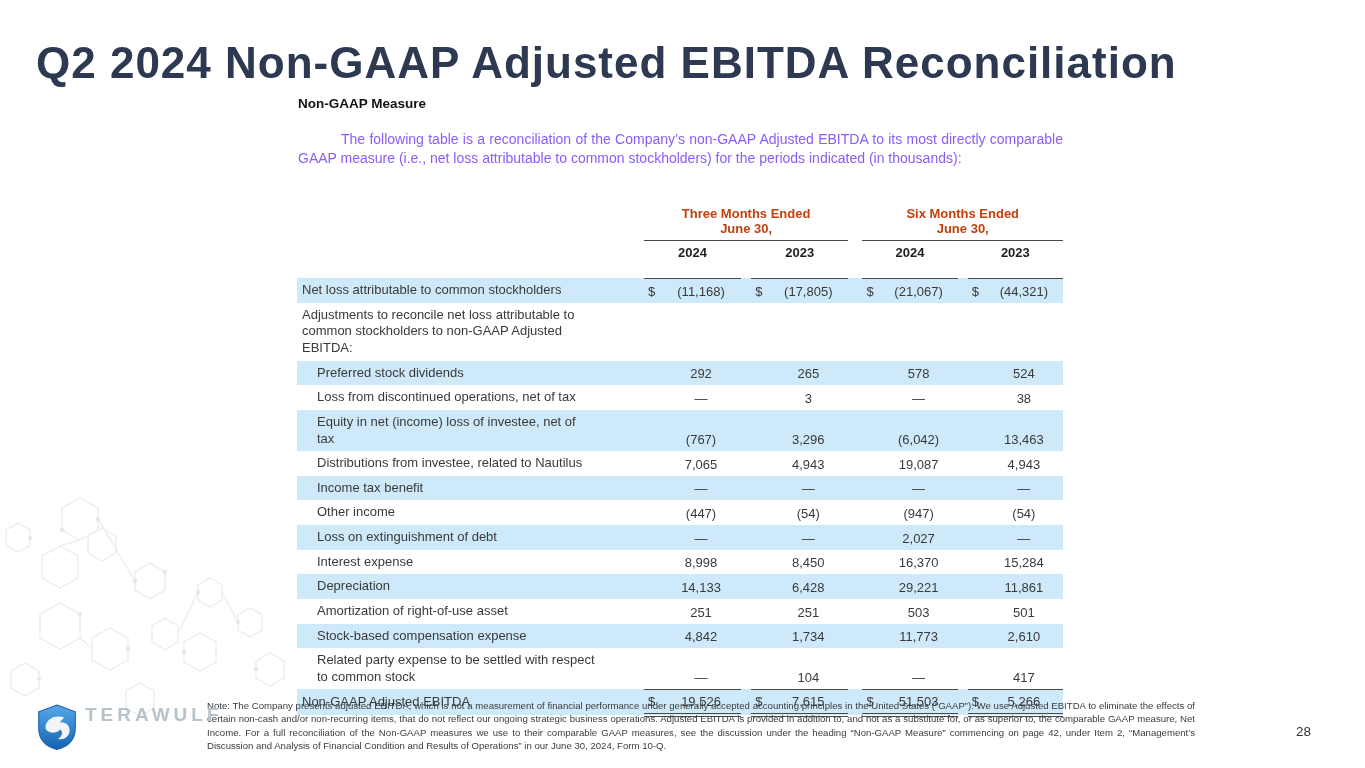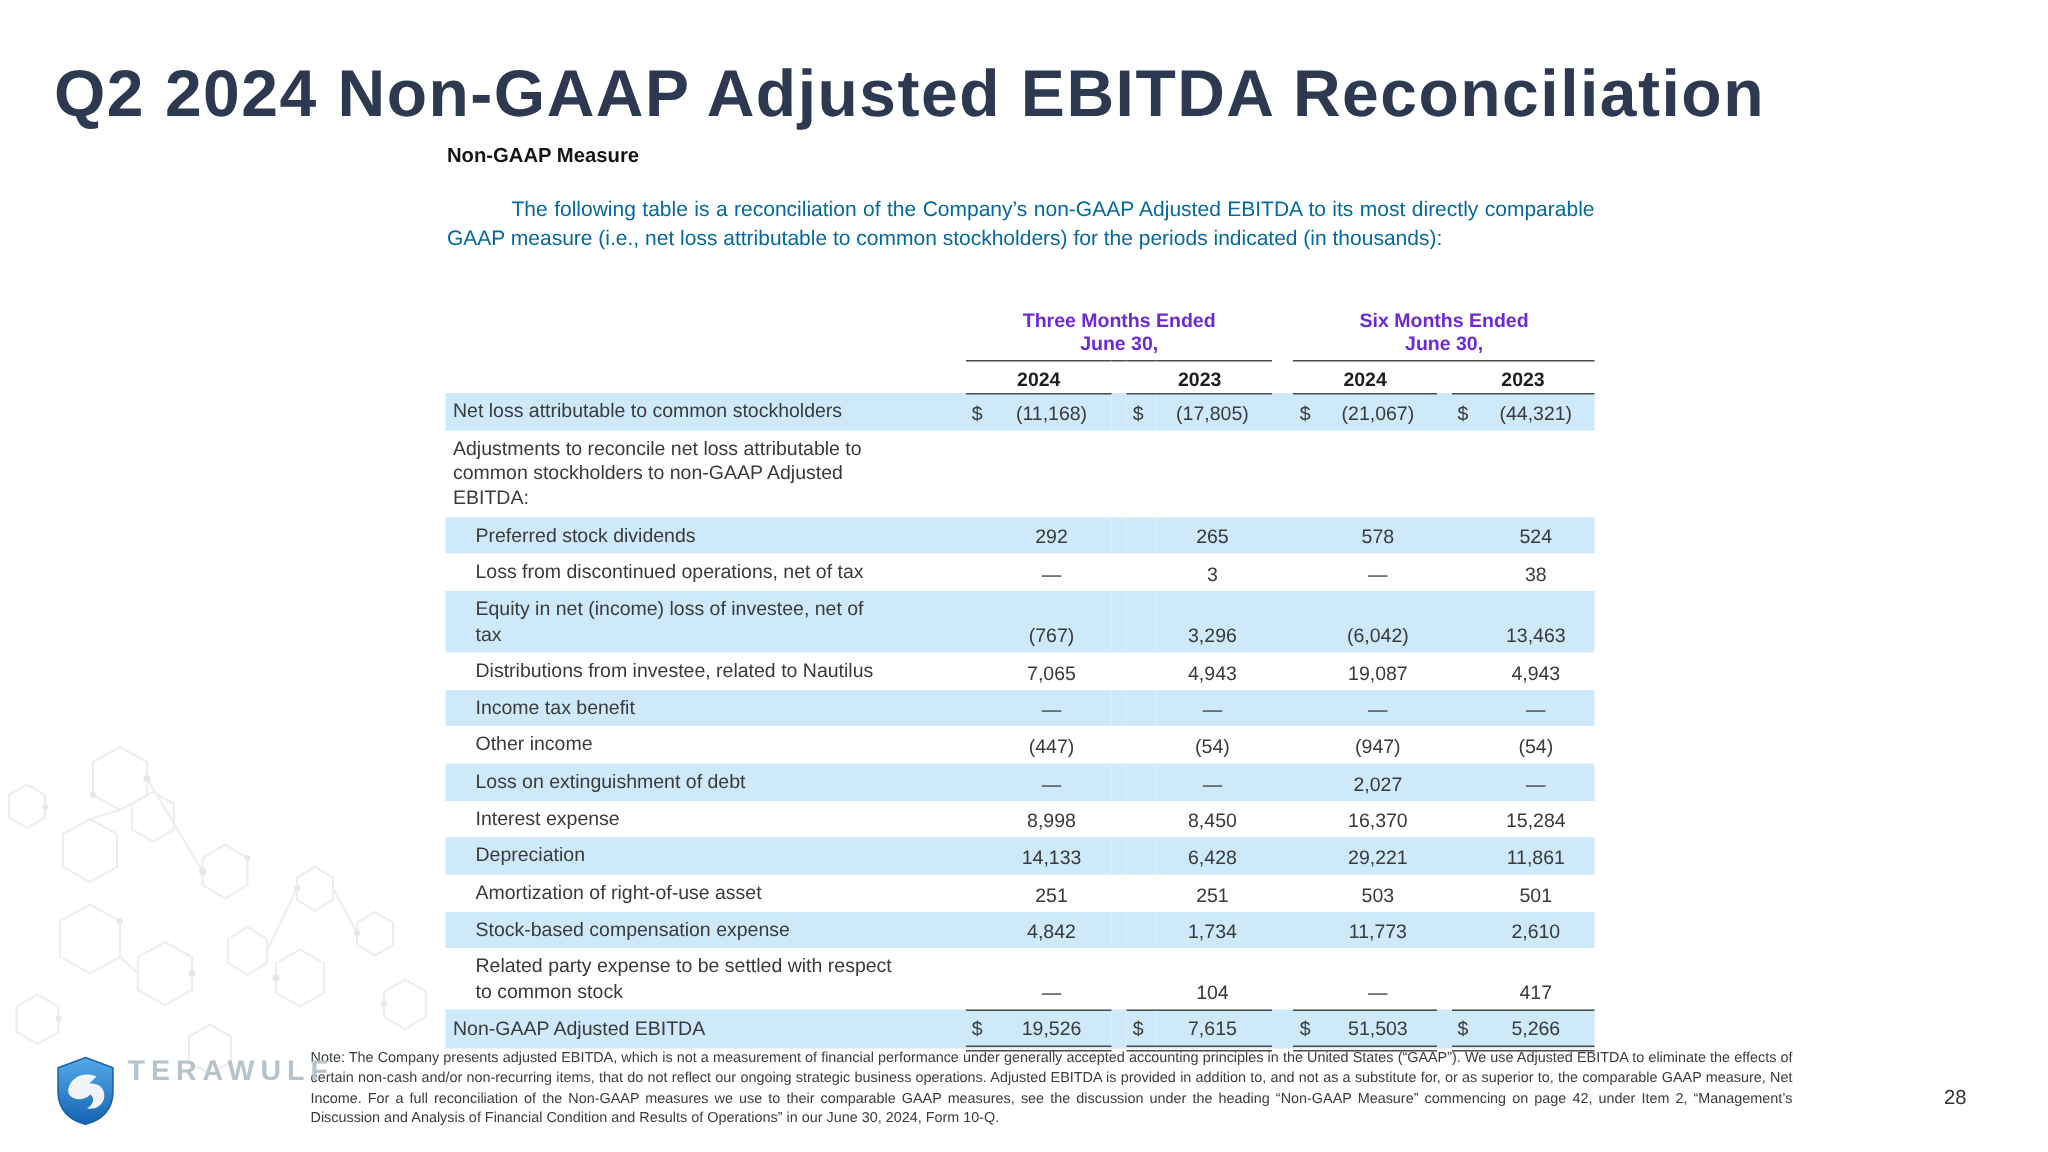--- a/index.html
+++ b/index.html
@@ -10,36 +10,36 @@
   }
   .title {
     position:absolute; left:36px; top:38px; font-size:44px; font-weight:bold;
     color:#2c3950; letter-spacing:1px; white-space:nowrap;
   }
   .section-heading {
     position:absolute; left:298px; top:96px; font-size:13.5px; font-weight:bold; color:#141414;
   }
   .intro {
     position:absolute; left:298px; top:130px; width:765px;
-    font-size:14px; line-height:1.35; color:#0369a1; text-indent:43px; text-align:justify;
+    font-size:14px; line-height:1.35; color:#8b5cf6; text-indent:43px; text-align:justify;
   }
   table.fin {
     position:absolute; left:297px; top:204px; width:766px;
     border-collapse:collapse; table-layout:fixed; font-size:13px; color:#3a3a3a;
   }
   table.fin col.c-lbl  { width:346px; }
   table.fin col.c-cur  { width:20px; }
   table.fin col.c-val  { width:77px; }
   table.fin col.c-val2 { width:75px; }
   table.fin col.c-gap  { width:10px; }
   table.fin col.c-gapL { width:14px; }
   .ghead { font-weight:bold; text-align:center; vertical-align:bottom;
-           padding:2px 0 3px; border-bottom:1.5px solid #4a4a4a; color:#6d28d9; line-height:1.18; }
+           padding:2px 0 3px; border-bottom:1.5px solid #4a4a4a; color:#c2410c; line-height:1.18; }
   .yhead { font-weight:bold; text-align:center; border-bottom:1.5px solid #4a4a4a;
-           padding:4px 0 2px; color:#1e1e1e; }
+           padding:4px 0 18px; color:#1e1e1e; }
   .hblank, .gapc { border:none; }
   tr.shaded { background:#cde9fa; }
   td.lbl  { text-align:left; vertical-align:top; padding:4px 0 4px 5px; }
   td.lbl span { display:block; white-space:pre-line; line-height:1.28; }
   tr.sub td.lbl { padding-left:20px; }
   td.cur  { text-align:left;  vertical-align:bottom; padding:4px 0 4px 4px; }
   td.val  { text-align:center; vertical-align:bottom; padding:4px 3px 4px 0; }
   tr.rule-under td.cur, tr.rule-under td.val { border-bottom:1.5px solid #4a4a4a; }
   tr.total td.cur, tr.total td.val { border-bottom:4px double #4a4a4a; }
   tr.total td.lbl { vertical-align:bottom; }

